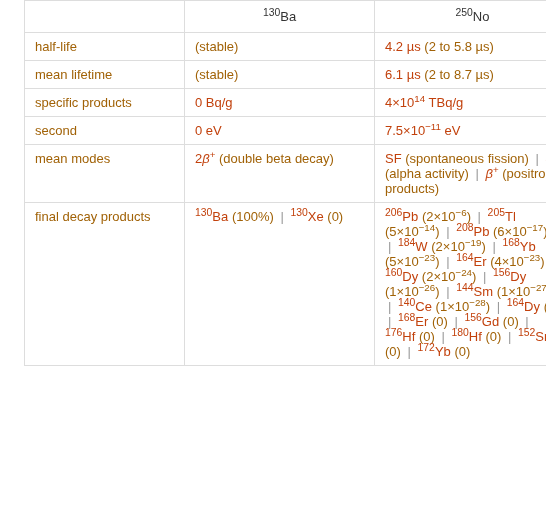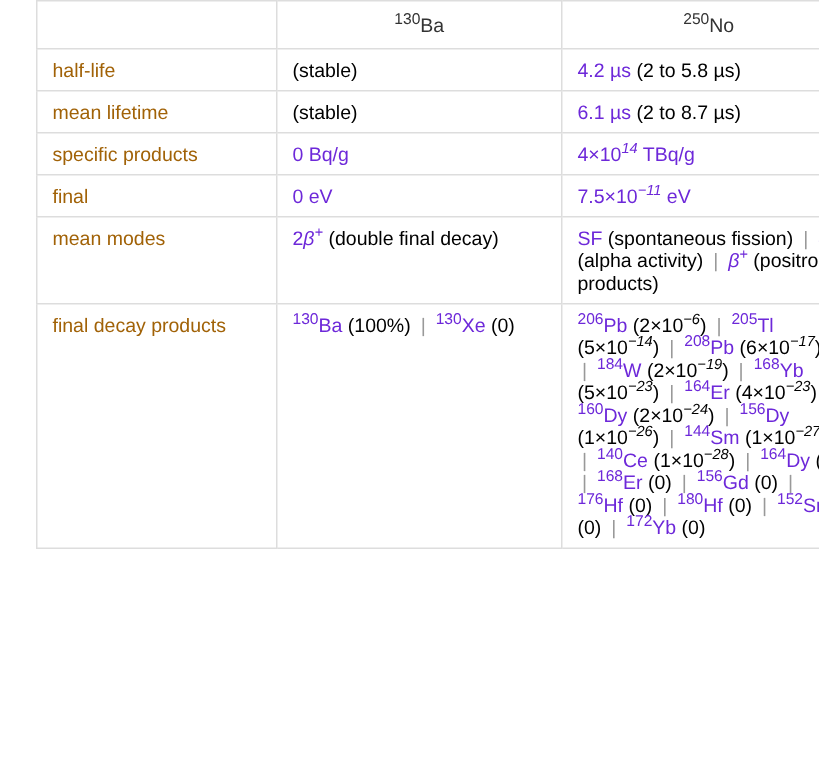--- a/index.html
+++ b/index.html
@@ -39,30 +39,29 @@
     }
     .col-no {
       width: 196px;
     }
     .header-cell {
       text-align: center;
       color: #333;
       padding: 8px 10px;
     }
     .gray {
-      color: #000000;
+      color: #a16207;
     }
     .black {
-      color: #6d28d9;
+      color: #c2410c;
     }
     sup {
       font-size: 0.75em;
       vertical-align: super;
       line-height: 0;
-      font-style: italic;
     }
     .isotope-sup {
       font-size: 0.8em;
       vertical-align: super;
       line-height: 0;
     }
     .sep {
       color: #999;
       margin: 0 3px;
     }
@@ -108,31 +107,31 @@
 
   <tr>
     <td class="col-label">specific products</td>
     <td class="black">0 Bq/g</td>
     <td class="black">
       <span>4×10</span><sup>14</sup><span> TBq/g</span>
     </td>
   </tr>
 
   <tr>
-    <td class="col-label">final</td>
+    <td class="col-label">second</td>
     <td class="black">0 eV</td>
     <td class="black">
       <span>7.5×10</span><sup>−11</sup><span> eV</span>
     </td>
   </tr>
 
   <tr>
     <td class="col-label">mean modes</td>
     <td>
-      <span class="black"><span>2</span><i>β</i><sup>+</sup></span><span class="gray"> (double final decay)</span>
+      <span class="black"><span>2</span><i>β</i><sup>+</sup></span><span class="gray"> (double beta decay)</span>
     </td>
     <td>
       <span class="black">SF</span><span class="gray"> (spontaneous fission)</span>
       <span class="sep">|</span>
       <span class="black"><i>α</i></span><span class="gray"> (alpha activity)</span>
       <span class="sep">|</span>
       <span class="black"><i>β</i><sup>+</sup></span><span class="gray"> (positron products)</span>
     </td>
   </tr>
 

